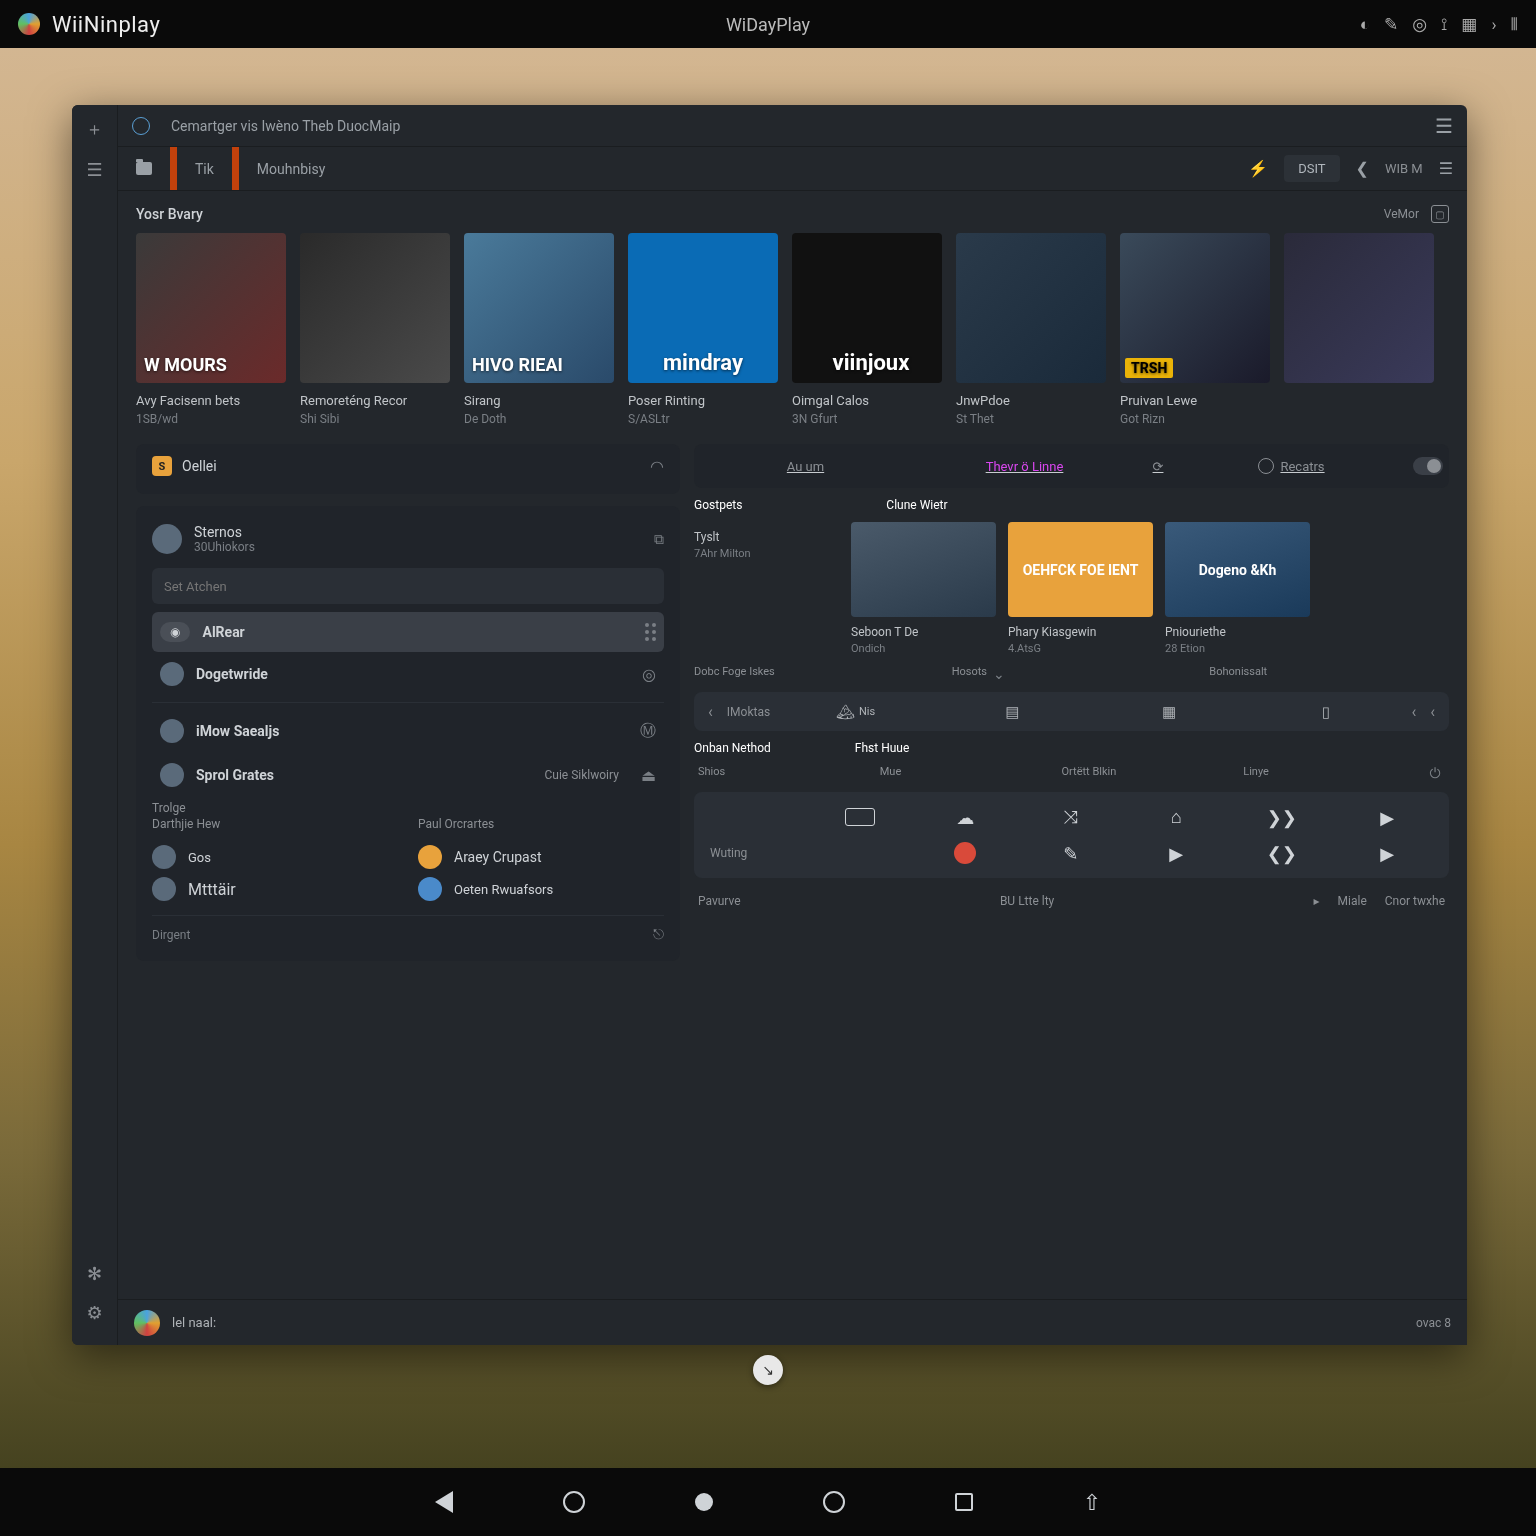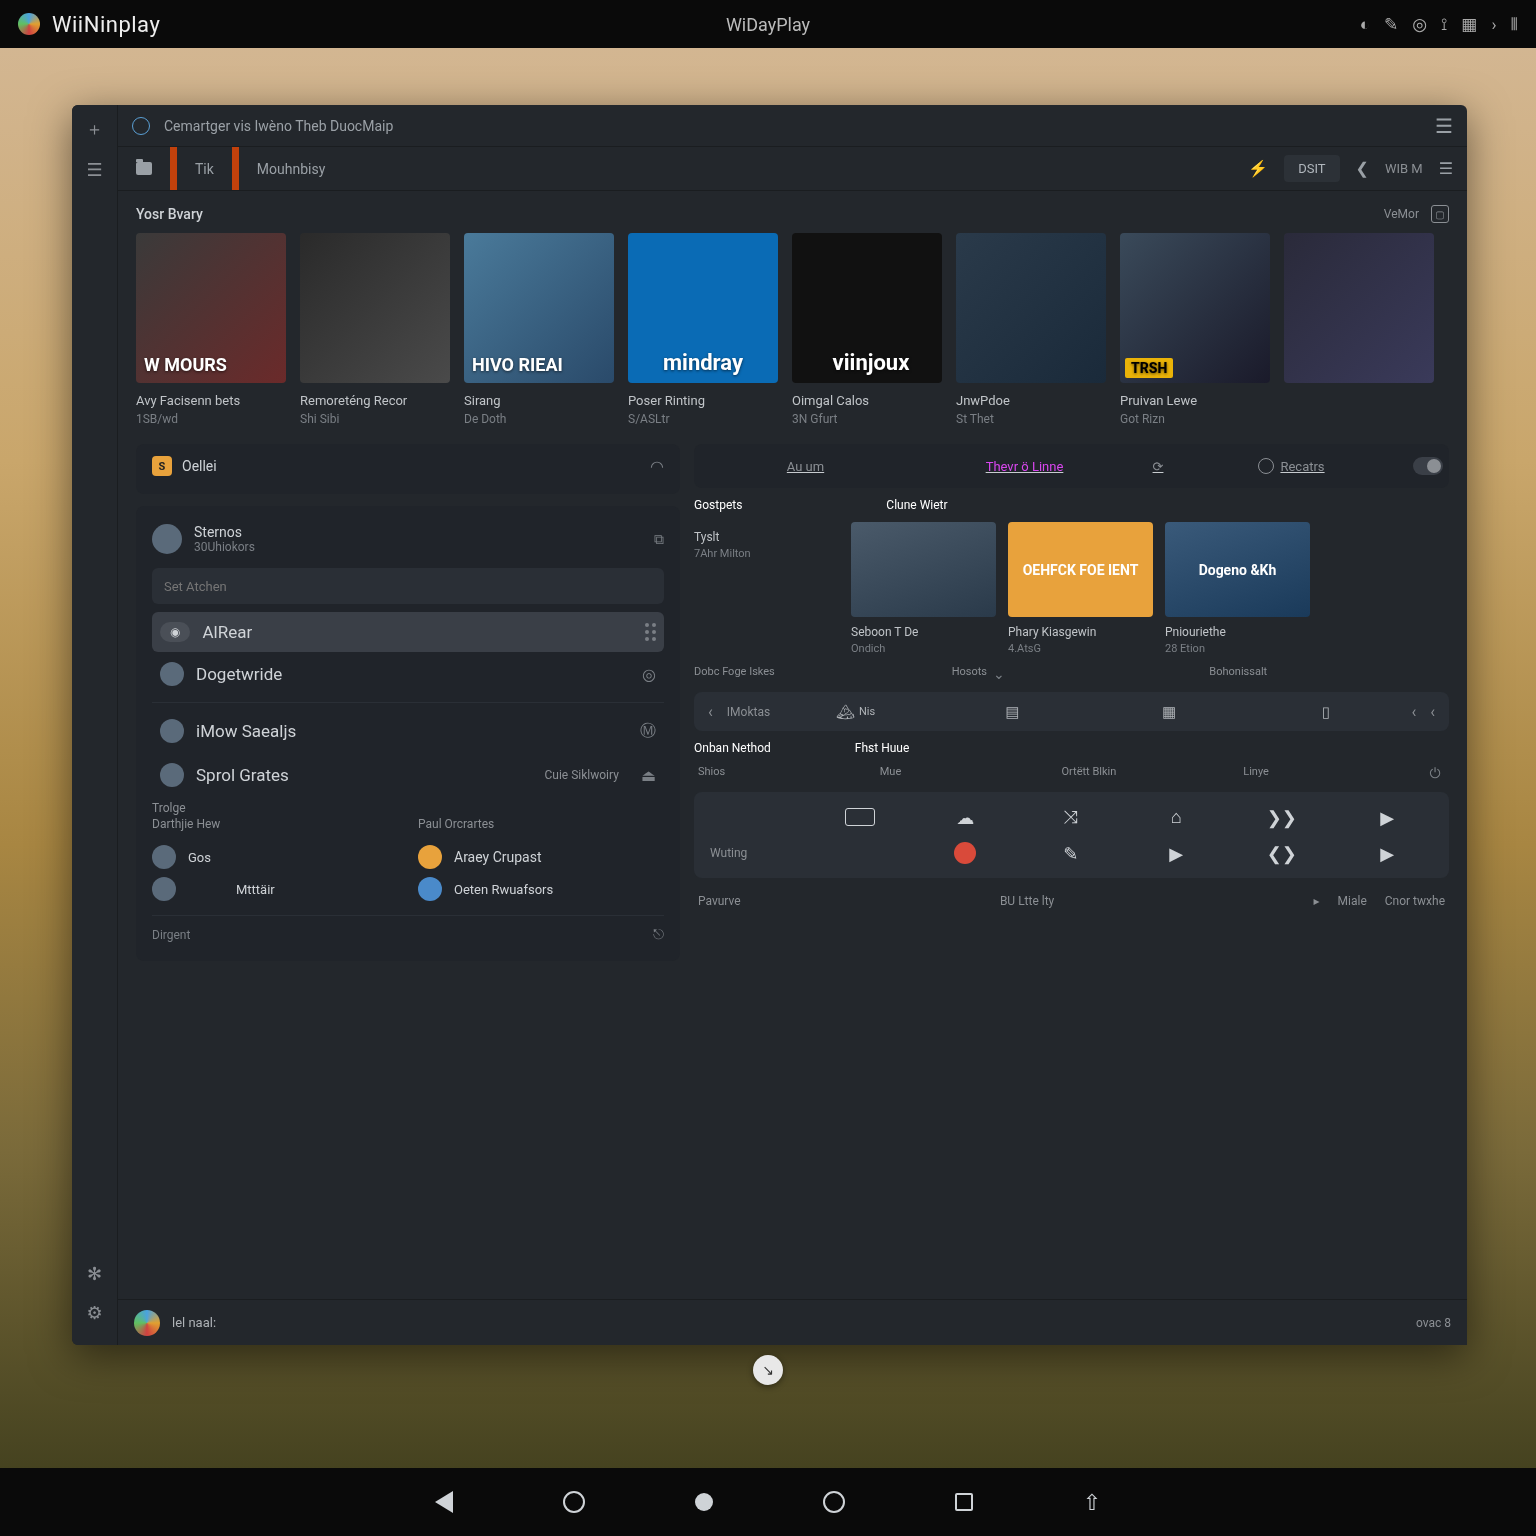--- a/index.html
+++ b/index.html
@@ -32,21 +32,21 @@
   width: 1395px; height: 1240px;
   background: #23272c;
   border-radius: 6px;
   box-shadow: 0 10px 40px rgba(0,0,0,.5);
   display: flex; flex-direction: column;
   color: #c8ccd0;
 }
 
 .app-titlebar {
   height: 42px; border-bottom: 1px solid #1a1d20;
-  display: flex; align-items: center; padding: 0 14px; gap: 14px;
+  display: flex; align-items: center; padding: 0 14px; gap: 21px;
   font-size: 14px; color: #9aa0a6;
 }
 .app-titlebar .circleicon { width: 18px; height: 18px; border: 1.5px solid #5a9fd4; border-radius: 50%; display: inline-block; }
 .app-titlebar .hamb { margin-left: auto; font-size: 20px; }
 
 .app-toolbar {
   height: 44px; border-bottom: 1px solid #1a1d20;
   display: flex; align-items: center; padding: 0 0 0 0;
   font-size: 14px;
 }
@@ -102,21 +102,21 @@
 .user-row .n{font-size:14px;color:#cfd3d7;}
 .user-row .s{font-size:12px;color:#7a7f85;}
 .user-row .endicon{margin-left:auto;color:#7a7f85;font-size:14px;}
 
 .search-row{display:flex;align-items:center;background:#2a2f36;border-radius:6px;padding:0 12px;height:36px;gap:10px;}
 .search-row input{flex:1;background:transparent;border:none;outline:none;color:#cfd3d7;font-size:13px;}
 
 .listitem{display:flex;align-items:center;gap:12px;padding:10px 8px;border-radius:6px;}
 .listitem.active{background:#3a3f47;}
 .listitem .pill{background:#4a4f57;border-radius:12px;padding:3px 10px;font-size:12px;color:#cfd3d7;}
-.listitem .txt{font-size:17px;color:#cfd3d7;}
+.listitem .txt{font-size:14px;color:#cfd3d7;font-weight:bold;}
 .listitem .end{margin-left:auto;color:#7a7f85;font-size:16px;display:flex;flex-direction:column;gap:2px;}
 .drag-dots{display:grid;grid-template-columns:repeat(2,4px);gap:3px;}
 .drag-dots span{width:4px;height:4px;background:#7a7f85;border-radius:50%;}
 .listitem .subhdr{font-size:12px;color:#8b8f94;}
 
 .divider-label{font-size:12px;color:#8b8f94;margin:4px 0 2px;}
 
 .two-sub { display:flex; gap:20px; }
 .two-sub .col{flex:1;}
 .two-sub .ch{font-size:12px;color:#8b8f94;margin-bottom:10px;}
@@ -384,21 +384,21 @@
 
           <div class="two-sub">
             <div class="col">
               <div class="ch">Darthjie Hew</div>
               <div class="user-row">
                 <div class="avatar" style="width:24px;height:24px;"></div>
                 <span class="n" style="font-size:13px;">Gos</span>
               </div>
               <div class="user-row">
                 <div class="avatar" style="width:24px;height:24px;"></div>
-                <span class="n" style="font-size:13px;margin-left:48px;">Mtttäir</span>
+                <span class="n" style="font-size:16px;">Mtttäir</span>
               </div>
             </div>
             <div class="col">
               <div class="ch">Paul Orcrartes</div>
               <div class="user-row">
                 <div class="avatar" style="width:24px;height:24px;background:#e8a23c;"></div>
                 <span class="n" style="font-size:14px;">Araey Crupast</span>
               </div>
               <div class="user-row">
                 <div class="avatar" style="width:24px;height:24px;background:#4a8aca;"></div>

